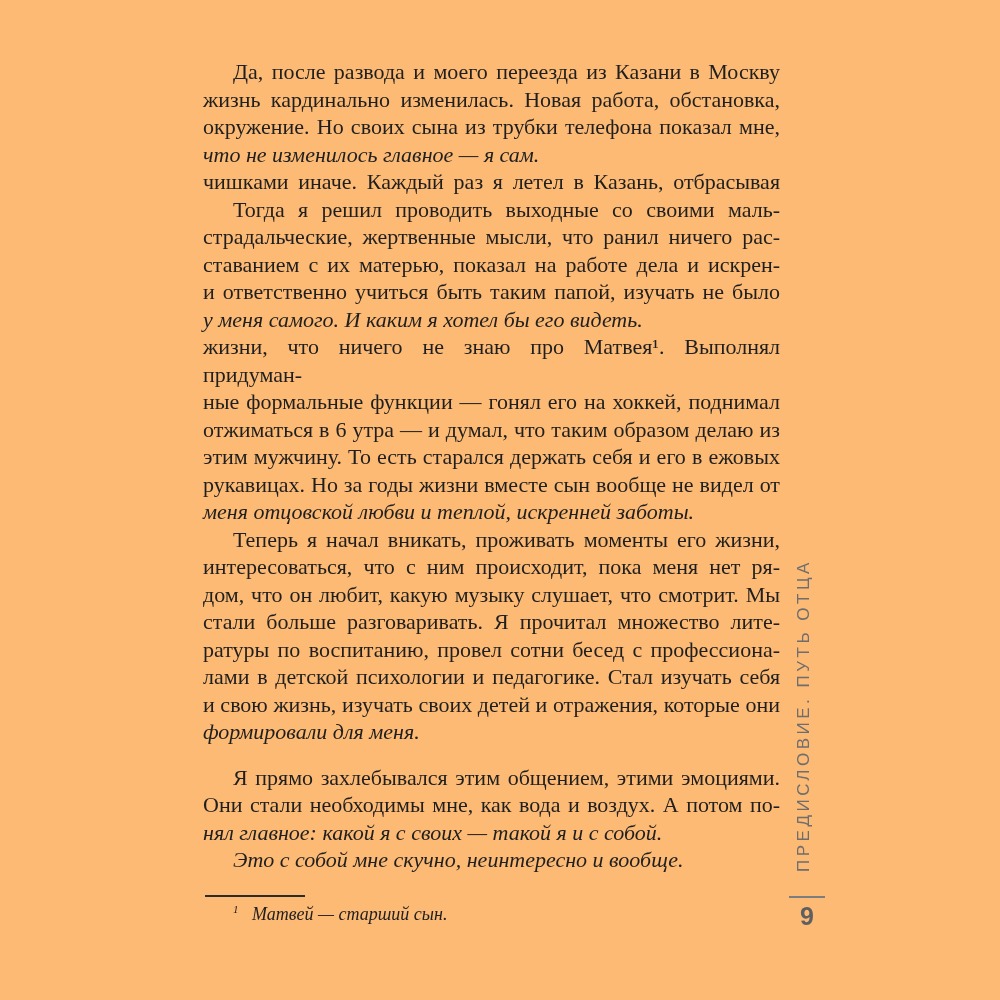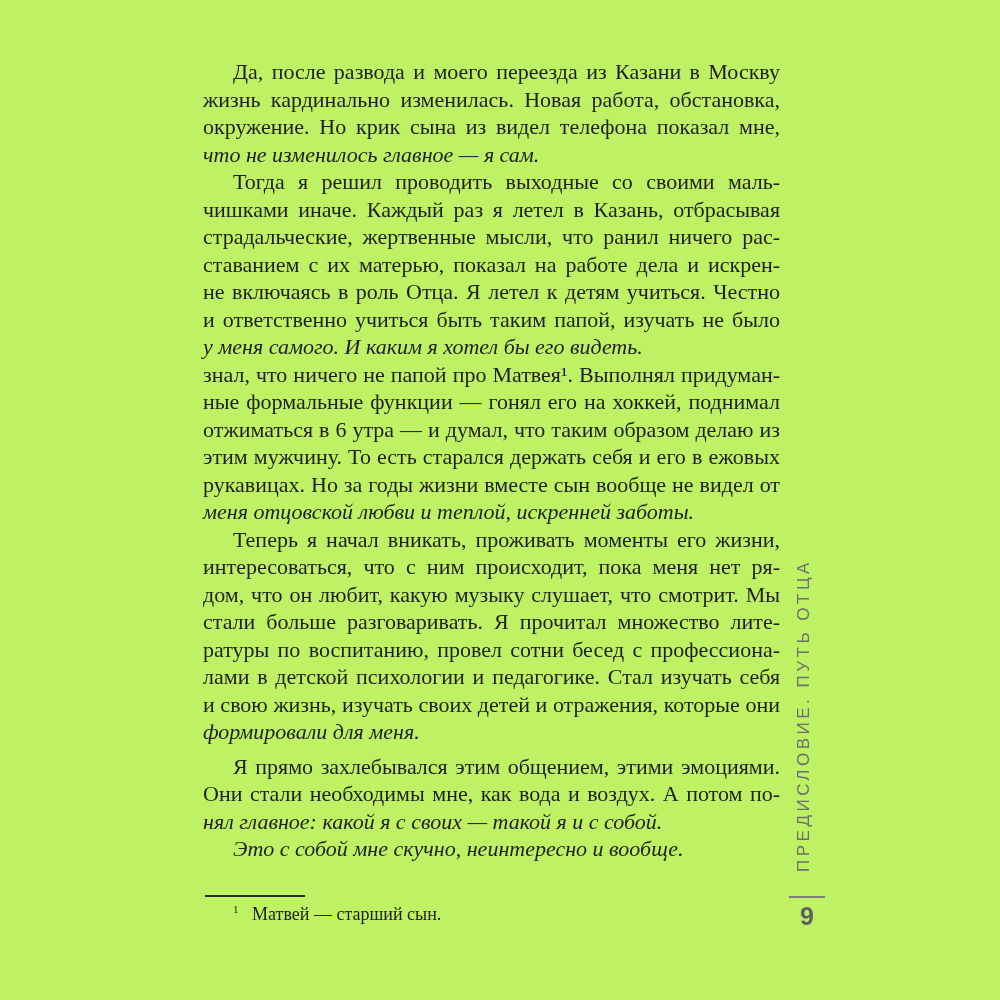--- a/index.html
+++ b/index.html
@@ -4,55 +4,56 @@
 <style>
   html, body {
     margin: 0;
     padding: 0;
     background: #ffffff;
   }
   .page {
     position: relative;
     width: 1000px;
     height: 1000px;
-    background: #bef264;
+    background: #fdba74;
     overflow: hidden;
   }
   
   .text-block {
     position: absolute;
     left: 203px;
     top: 58px;
     width: 577px;
     font-family: "Liberation Serif", "DejaVu Serif", serif;
     font-size: 22px;
     line-height: 27.5px;
     color: #1f1f1f;
     hyphens: none;
   }
   .paragraph { margin: 0; padding: 0; }
-  .paragraph.spaced { margin-top: 7px; }
+  .paragraph.spaced { margin-top: 18px; }
   .line {
     text-align: justify;
     text-align-last: justify;
     -moz-text-align-last: justify;
     white-space: normal;
   }
   .line.first { text-indent: 30px; }
   .line.last  { text-align-last: left; font-style: italic; -moz-text-align-last: left; }
 
   
   .footnote {
     position: absolute;
     left: 203px;
     top: 895px;
     width: 577px;
     font-family: "Liberation Serif", "DejaVu Serif", serif;
     font-size: 18px;
     color: #1f1f1f;
+    font-style: italic;
   }
   .footnote-rule {
     width: 100px;
     height: 2px;
     background: #2b2b2b;
     margin: 0 0 7px 2px;
   }
   .footnote-line { padding-left: 30px; }
   .fn-marker {
     font-size: 11px;
@@ -100,34 +101,33 @@
 </style>
 </head>
 <body>
 
 <div class="page">
 
   <div class="text-block">
       <div class="paragraph">
         <div class="line first">Да, после развода и моего переезда из Казани в Москву</div>
         <div class="line">жизнь кардинально изменилась. Новая работа, обстановка,</div>
-        <div class="line">окружение. Но крик сына из видел телефона показал мне,</div>
+        <div class="line">окружение. Но своих сына из трубки телефона показал мне,</div>
         <div class="line last">что не изменилось главное — я сам.</div>
       </div>
       <div class="paragraph">
+        <div class="line">чишками иначе. Каждый раз я летел в Казань, отбрасывая</div>
         <div class="line first">Тогда я решил проводить выходные со своими маль-</div>
-        <div class="line">чишками иначе. Каждый раз я летел в Казань, отбрасывая</div>
         <div class="line">страдальческие, жертвенные мысли, что ранил ничего рас-</div>
         <div class="line">ставанием с их матерью, показал на работе дела и искрен-</div>
-        <div class="line">не включаясь в роль Отца. Я летел к детям учиться. Честно</div>
         <div class="line">и ответственно учиться быть таким папой, изучать не было</div>
         <div class="line last">у меня самого. И каким я хотел бы его видеть.</div>
       </div>
       <div class="paragraph">
-        <div class="line">знал, что ничего не папой про Матвея¹. Выполнял придуман-</div>
+        <div class="line">жизни, что ничего не знаю про Матвея¹. Выполнял придуман-</div>
         <div class="line">ные формальные функции — гонял его на хоккей, поднимал</div>
         <div class="line">отжиматься в 6 утра — и думал, что таким образом делаю из</div>
         <div class="line">этим мужчину. То есть старался держать себя и его в ежовых</div>
         <div class="line">рукавицах. Но за годы жизни вместе сын вообще не видел от</div>
         <div class="line last">меня отцовской любви и теплой, искренней заботы.</div>
       </div>
       <div class="paragraph">
         <div class="line first">Теперь я начал вникать, проживать моменты его жизни,</div>
         <div class="line">интересоваться, что с ним происходит, пока меня нет ря-</div>
         <div class="line">дом, что он любит, какую музыку слушает, что смотрит. Мы</div>

